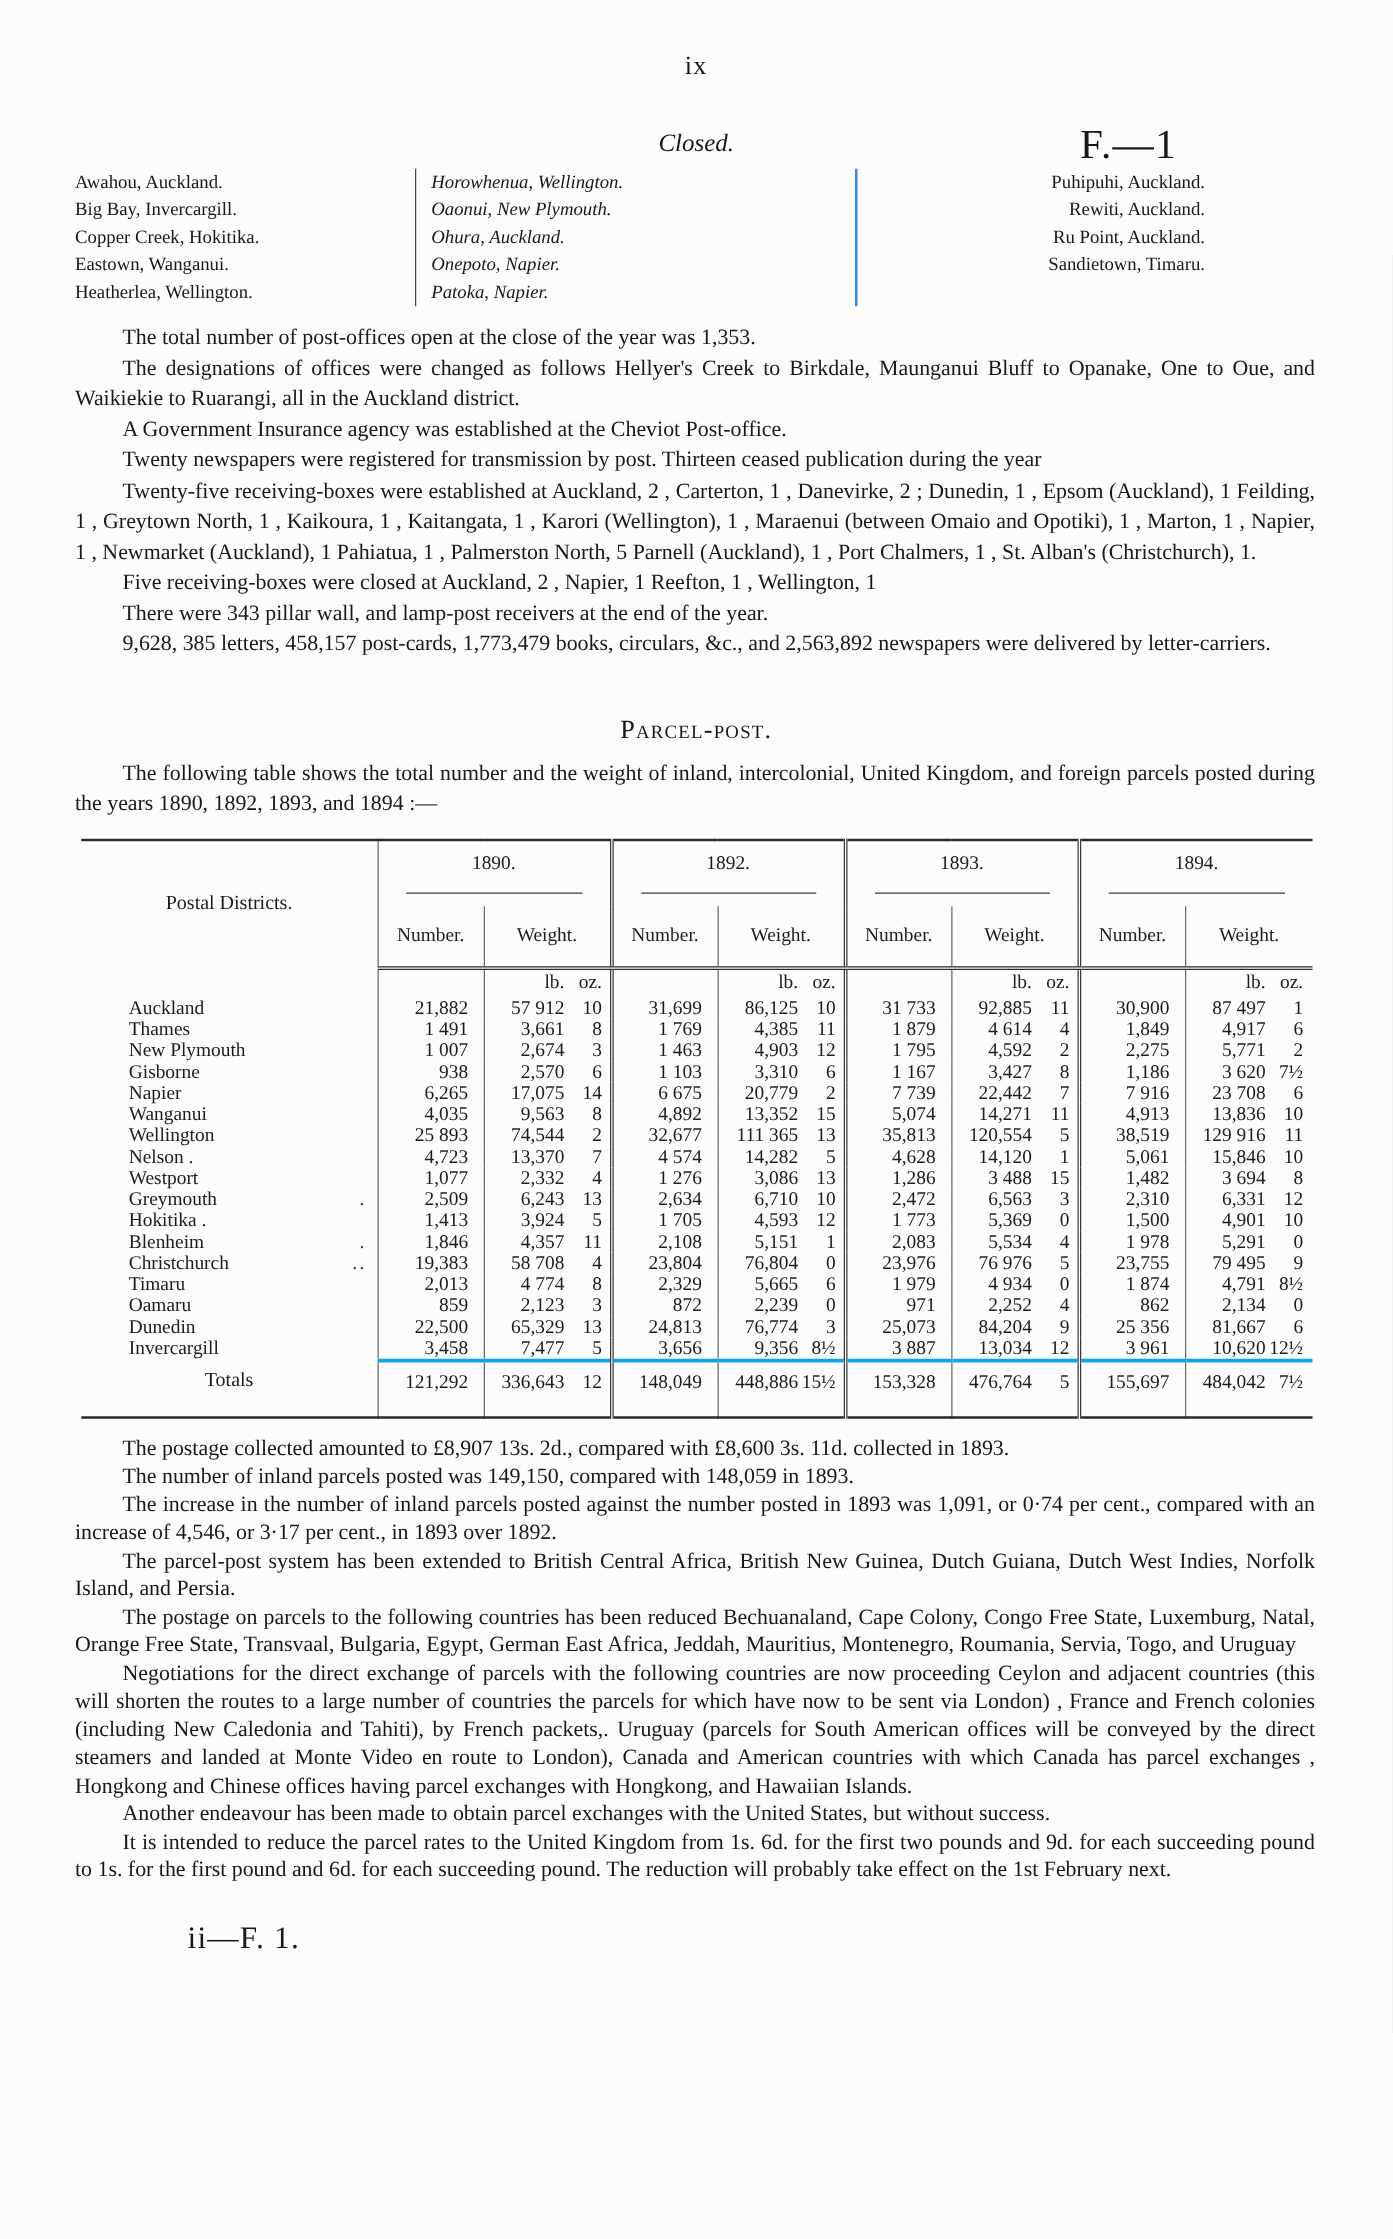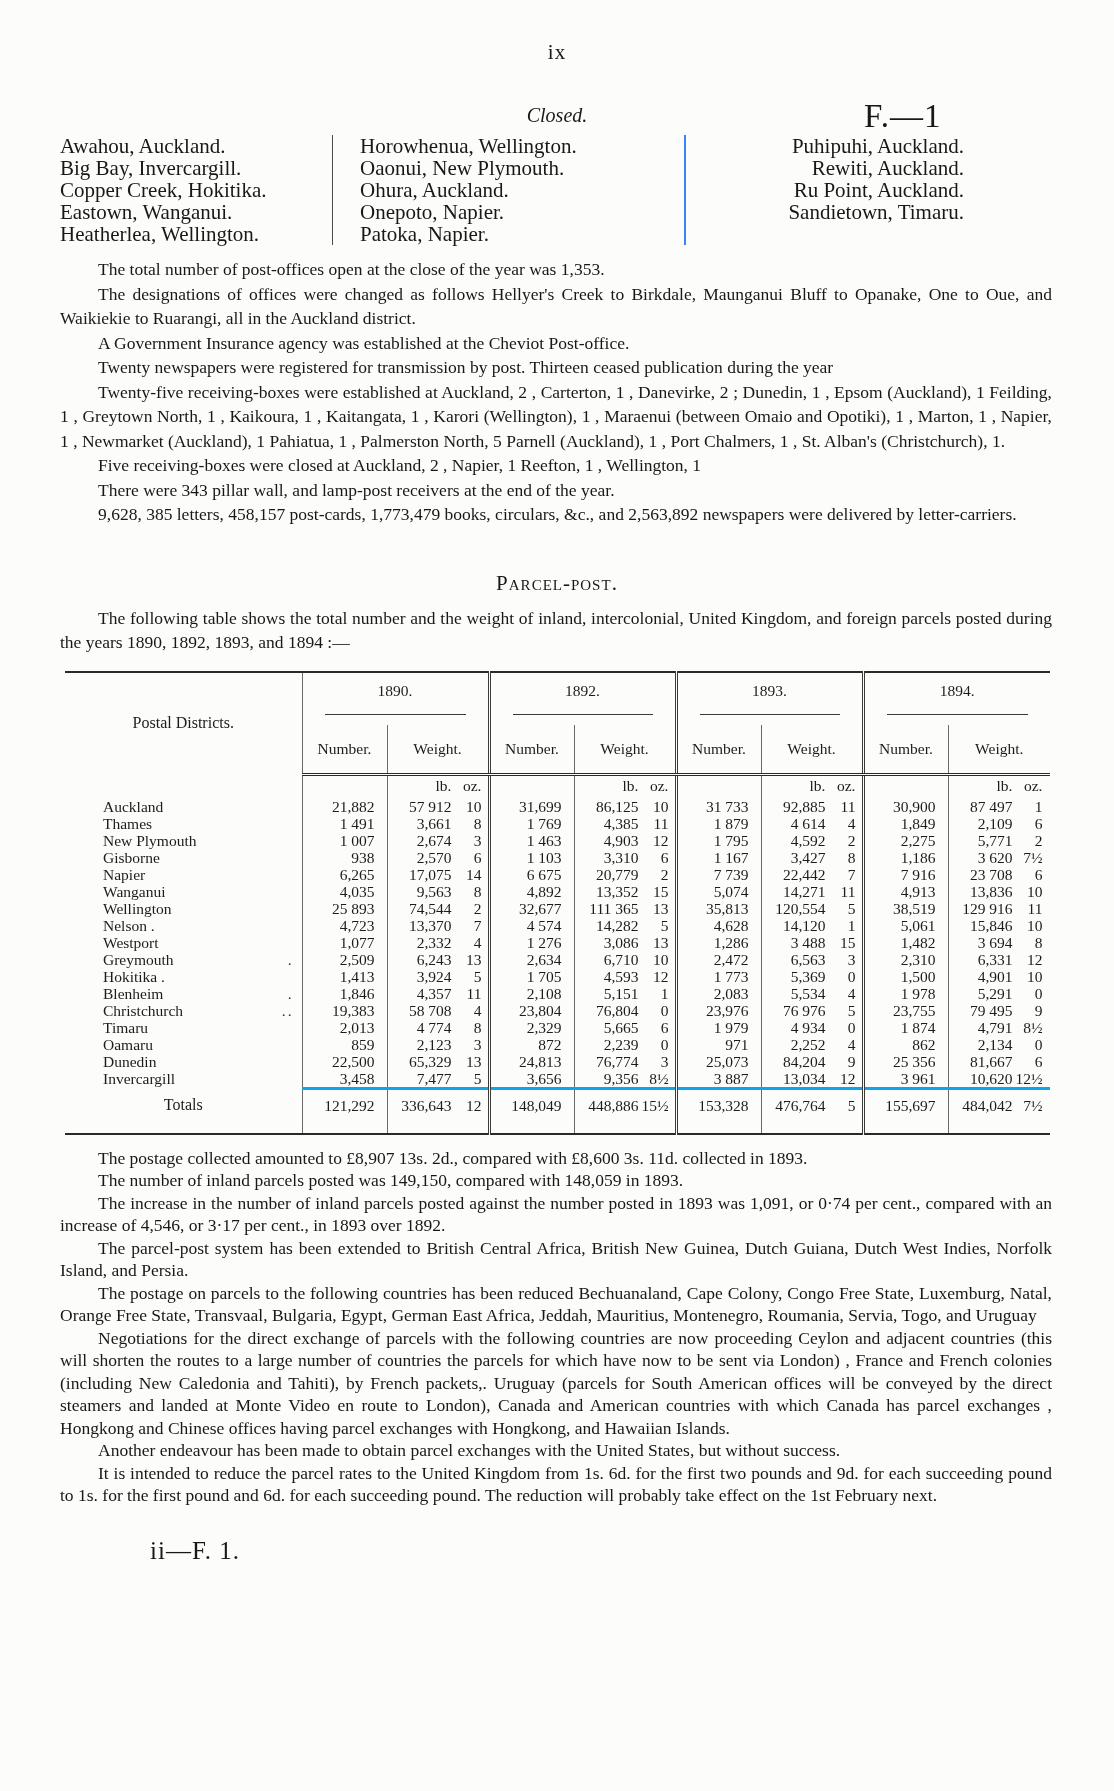--- a/index.html
+++ b/index.html
@@ -8,23 +8,23 @@
     background:#fcfcfa;color:#181818;overflow:hidden;
     font-family:"Liberation Serif","DejaVu Serif",serif;
   }
   
   .hdr{position:relative;height:86px;}
   .page-num{position:absolute;top:40px;left:0;width:100%;text-align:center;font-size:21px;letter-spacing:1px;}
   .doc-ref{position:absolute;top:50px;left:864px;font-size:33px;letter-spacing:1px;margin-top:48px;}
   
   .closed-title{text-align:center;font-style:italic;font-size:20px;margin-top:18px;}
   .closed-grid{display:flex;margin:8px 150px 0 60px;}
-  .closed-col{font-size:21px;line-height:22px;white-space:nowrap;}
+  .closed-col{font-size:15px;line-height:22px;white-space:nowrap;}
   .closed-col.c1{width:272px;}
-  .closed-col.c2{width:352px;border-left:1px solid #4a4a4a;padding-left:27px;box-sizing:border-box;}
+  .closed-col.c2{width:352px;border-left:1px solid #4a4a4a;padding-left:12px;box-sizing:border-box;font-style:italic;}
   .closed-col.c3{flex:1;border-left:2px solid #3b82f6;padding-left:30px;box-sizing:border-box;text-align:right;}
   
   .paras{margin-top:12px;}
   .para{margin:0 62px 0 60px;font-size:17.5px;line-height:24.5px;text-align:justify;text-indent:38px;}
   .paras2 .para{line-height:22.5px;}
   
   .section-heading{text-align:center;margin-top:44px;font-variant:small-caps;font-size:21px;letter-spacing:1px;}
   .intro{margin-top:10px;}
   
   table.pp{border-collapse:collapse;table-layout:fixed;width:985px;margin:16px 0 0 65px;
@@ -165,21 +165,21 @@
         </tr>
         <tr>
           <td class="dist">Thames</td>
           <td class="num v1">1 491</td>
           <td class="wt v1"><span class="lb">3,661</span><span class="oz">8</span></td>
           <td class="num vg">1 769</td>
           <td class="wt v1"><span class="lb">4,385</span><span class="oz">11</span></td>
           <td class="num vg">1 879</td>
           <td class="wt v1"><span class="lb">4 614</span><span class="oz">4</span></td>
           <td class="num vg">1,849</td>
-          <td class="wt v1"><span class="lb">2,109</span><span class="oz">6</span></td>
+          <td class="wt v1"><span class="lb">4,917</span><span class="oz">6</span></td>
         </tr>
         <tr>
           <td class="dist">New Plymouth</td>
           <td class="num v1">1 007</td>
           <td class="wt v1"><span class="lb">2,674</span><span class="oz">3</span></td>
           <td class="num vg">1 463</td>
           <td class="wt v1"><span class="lb">4,903</span><span class="oz">12</span></td>
           <td class="num vg">1 795</td>
           <td class="wt v1"><span class="lb">4,592</span><span class="oz">2</span></td>
           <td class="num vg">2,275</td>

